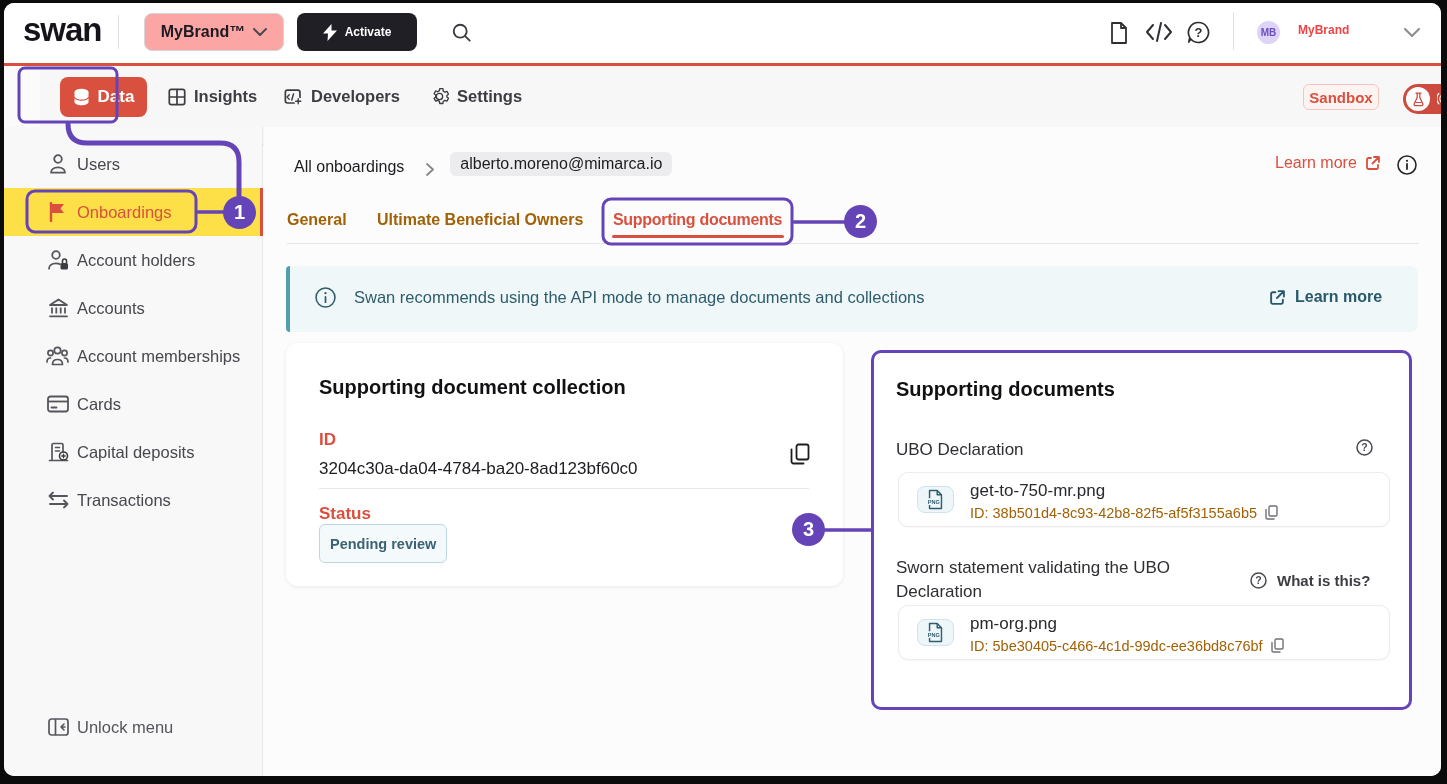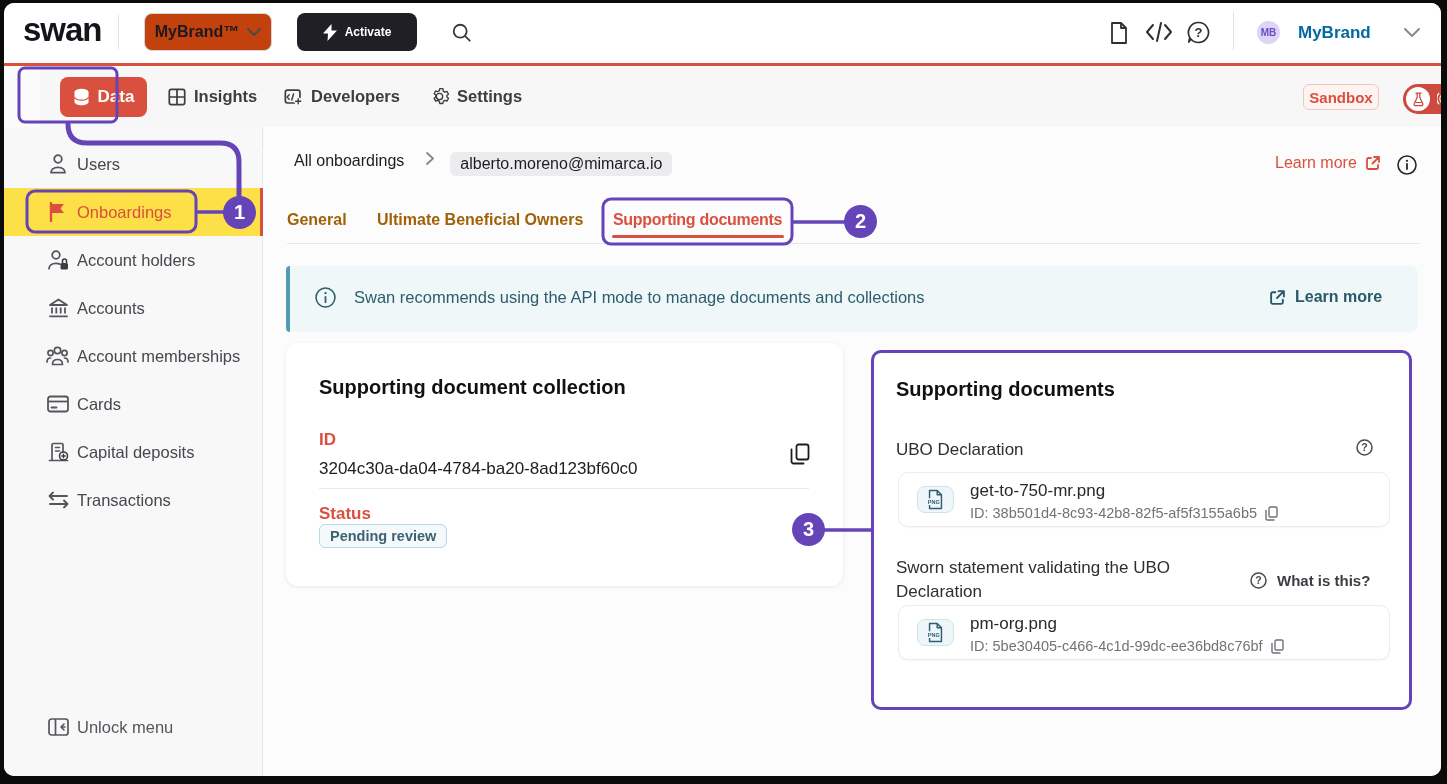--- a/index.html
+++ b/index.html
@@ -3,47 +3,47 @@
 <meta charset="utf-8">
 <style>
 * { margin:0; padding:0; box-sizing:border-box; }
 html,body { width:1447px; height:784px; background:#0b0b0b; font-family:"Liberation Sans", sans-serif; }
 .page { position:absolute; left:4px; top:3px; width:1437px; height:773px; background:#fbfbfc; border-radius:10px; overflow:hidden; }
 
 
 .topbar { position:absolute; left:0; top:0; width:100%; height:60px; background:#ffffff; }
 .logo { position:absolute; left:19px; top:8px; font-size:33px; font-weight:bold; color:#16141a; letter-spacing:-1px; }
 .tdiv { position:absolute; left:114px; top:12px; width:1px; height:34px; background:#e2e2e6; }
-.brandbtn { position:absolute; left:140px; top:10px; width:128px; height:38px; border:1px solid #d4d4d9; border-radius:8px; background:#c2410c; display:flex; align-items:center; justify-content:center; gap:8px; font-size:16px; font-weight:bold; color:#1c1a20; }
+.brandbtn { position:absolute; left:140px; top:10px; width:140px; height:38px; border:1px solid #d4d4d9; border-radius:8px; background:#fca5a5; display:flex; align-items:center; justify-content:center; gap:8px; font-size:16px; font-weight:bold; color:#1c1a20; }
 .activate { position:absolute; left:293px; top:10px; width:120px; height:38px; border-radius:8px; background:#211f26; display:flex; align-items:center; justify-content:center; gap:8px; font-size:12px; font-weight:bold; color:#fff; }
 .searchic { position:absolute; left:448px; top:20px; }
 .topicons { position:absolute; top:18px; }
 .tdiv2 { position:absolute; left:1229px; top:9px; width:1px; height:38px; background:#e2e2e6; }
 .avatar { position:absolute; left:1253px; top:18px; width:23px; height:23px; border-radius:50%; background:#ded4f8; color:#6a4dbe; font-size:10px; font-weight:bold; display:flex; align-items:center; justify-content:center; }
-.brandname { position:absolute; left:1294px; top:20px; font-size:17px; font-weight:bold; color:#0369a1; }
+.brandname { position:absolute; left:1294px; top:20px; font-size:12px; font-weight:bold; color:#ef4444; }
 
 
 .redline { position:absolute; left:0; top:60px; width:100%; height:3px; background:#d9503f; }
 
 
 .navbar { position:absolute; left:16px; top:63px; width:100%; height:79px; background:#f7f7f8; border-bottom:1px solid #e8e8eb;margin-left:20px; }
 .databtn { position:absolute; left:20px; top:11px; width:87px; height:40px; border-radius:8px; background:#d9503f; color:#fff; font-size:17px; font-weight:bold; display:flex; align-items:center; justify-content:center; gap:8px; }
 .navitem { position:absolute; top:0; height:61px; display:flex; align-items:center; gap:8px; font-size:16.5px; font-weight:600; color:#3c3c42; }
 .sandbox { position:absolute; left:1263px; top:18px; width:76px; height:26px; border:1px solid #f0c7c0; background:#fdf3f1; border-radius:6px; color:#d9503f; font-size:15px; font-weight:600; display:flex; align-items:center; justify-content:center; }
 .toggle { position:absolute; left:1363px; top:18px; width:56px; height:30px; border-radius:15px; background:#cd4b3e; }
 .knob { position:absolute; left:3px; top:3px; width:24px; height:24px; border-radius:50%; background:#fff; display:flex; align-items:center; justify-content:center; }
 
 
 .sidebar { position:absolute; left:0; top:124px; width:259px; height:649px; background:#f8f8f9; border-right:1px solid #e8e8eb; }
 .sideitem { position:absolute; left:0; width:259px; height:48px; line-height:48px; padding-left:73px; font-size:16.5px; color:#47474e; font-weight:500; }
 .sideitem svg { position:absolute; top:50%; transform:translateY(-50%); }
 .content { position:absolute; left:260px; top:124px; width:1177px; height:649px; background:#fcfcfd; }
 
 
-.crumb { position:absolute; left:30px; top:25px; display:flex; align-items:flex-start; font-size:16px; color:#1c1c20; }
+.crumb { position:absolute; left:30px; top:25px; display:flex; align-items:flex-end; font-size:16px; color:#1c1c20; }
 .chip { background:#ececee; border-radius:6px; padding:3px 10px; }
 .learnmore { position:absolute; left:1011px; top:27px; color:#d9503f; font-size:16px; display:flex; gap:8px; align-items:center; }
 
 
 .tab { position:absolute; top:84px; font-size:16px; font-weight:600; color:#a16207; }
 .tabline { position:absolute; left:23px; top:116px; width:1132px; height:1px; background:#e7e7ea; }
 .redunder { position:absolute; left:348px; top:108px; width:172px; height:3px; background:#d9503f; border-radius:2px; }
 
 
 .alert { position:absolute; left:22px; top:139px; width:1132px; height:66px; background:#eff7f9; border-left:4px solid #4f9fb1; border-radius:4px 8px 8px 4px; }
@@ -51,30 +51,30 @@
 .alertlearn { position:absolute; left:979px; top:22px; font-size:16px; font-weight:bold; color:#28596a; display:flex; gap:9px; align-items:center; }
 
 
 .card1 { position:absolute; left:22px; top:216px; width:557px; height:243px; background:#fff; border-radius:12px; box-shadow:0 1px 4px rgba(0,0,0,0.08); }
 .c1title { position:absolute; left:33px; top:33px; font-size:20px; font-weight:bold; color:#111114; }
 .lbl { font-size:17px; font-weight:600; color:#d9503f; }
 .c1id { position:absolute; left:33px; top:87px; }
 .c1val { position:absolute; left:33px; top:116px; font-size:17px; color:#202024; }
 .c1div { position:absolute; left:33px; top:145px; width:490px; height:1px; background:#e9e9ec; }
 .c1status { position:absolute; left:33px; top:161px; }
-.statuschip { position:absolute; left:33px; top:181px; height:24px; padding:0 10px; border:1px solid #bcd7e0; background:#f4fafb; border-radius:6px; color:#3c6173; font-size:14.5px; font-weight:600; display:flex; align-items:center; }
+.statuschip { position:absolute; left:33px; top:181px; height:39px; padding:0 10px; border:1px solid #bcd7e0; background:#f4fafb; border-radius:6px; color:#3c6173; font-size:14.5px; font-weight:600; display:flex; align-items:center; }
 
 
 .card2 { position:absolute; left:607px; top:223px; width:541px; height:360px; background:#fff; border:3px solid #6544b8; border-radius:10px; }
 .c2title { position:absolute; left:22px; top:25px; font-size:20px; font-weight:bold; color:#111114; }
 .ubolbl { position:absolute; left:22px; top:87px; font-size:17px; color:#2e2e33; font-weight:500; }
 .docrow { position:absolute; left:24px; width:492px; height:55px; background:#fff; border:1px solid #ececef; border-radius:10px; box-shadow:0 1px 2px rgba(0,0,0,0.04); }
 .pngbox { position:absolute; left:18px; top:13px; width:37px; height:27px; background:#eef6fa; border:1px solid #cfe3ec; border-radius:8px; display:flex; align-items:center; justify-content:center; }
 .fname { position:absolute; left:71px; top:8px; font-size:17px; color:#2a2a2e; }
-.fid { position:absolute; left:71px; top:32px; font-size:14.5px; color:#737373; display:flex; gap:8px; align-items:flex-end; }
+.fid { position:absolute; left:71px; top:32px; font-size:14.5px; color:#a16207; display:flex; gap:8px; align-items:flex-start; }
 .sworn { position:absolute; left:22px; top:203px; width:290px; font-size:17px; color:#2e2e33; font-weight:500; line-height:24px; }
 .whatis { position:absolute; left:376px; top:219px; height:17px; font-size:15px; font-weight:bold; color:#3c3c42; display:flex; gap:10px; align-items:center; }
 
 
 .annot { position:absolute; left:0; top:0; width:1437px; height:773px; pointer-events:none; }
 .numcirc { position:absolute; width:33px; height:33px; border-radius:50%; background:#6544b8; color:#fff; font-size:20px; font-weight:bold; display:flex; align-items:center; justify-content:center; }
 svg.icon { display:block; }
 </style>
 </head>
 <body>

